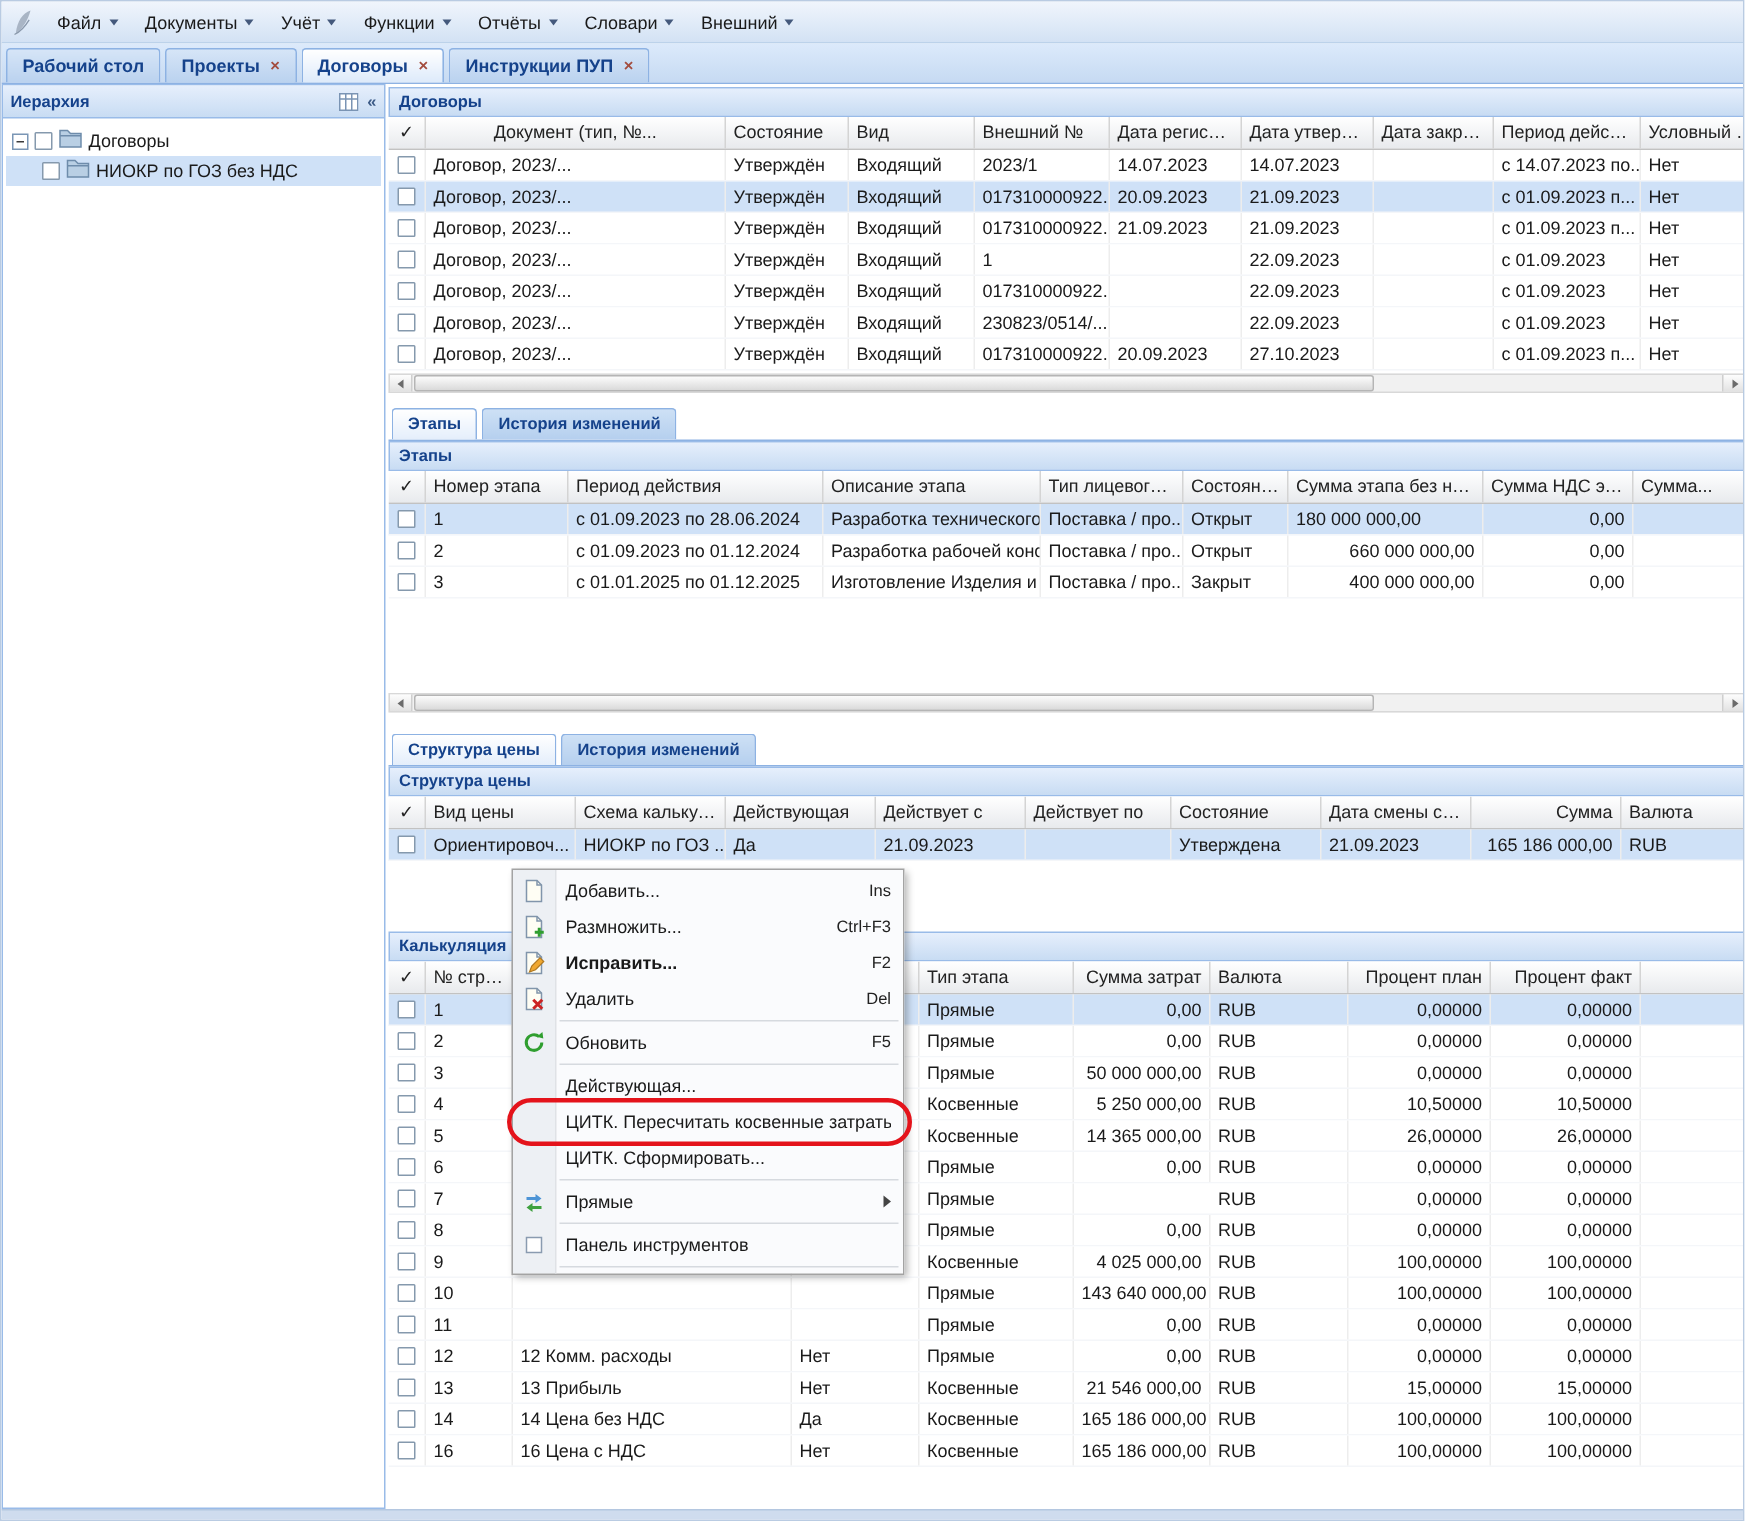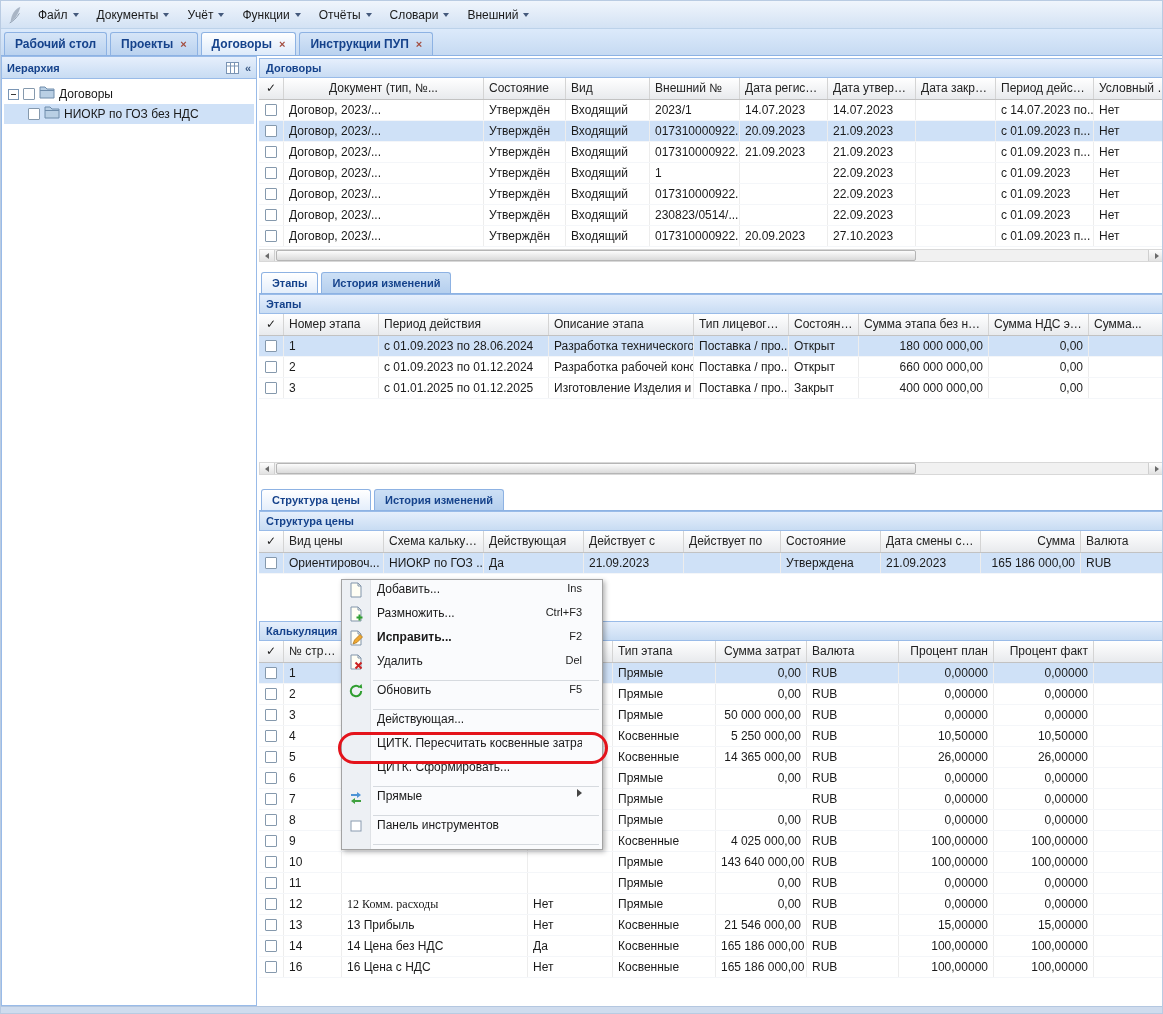--- a/index.html
+++ b/index.html
@@ -68,21 +68,21 @@
   .sb-btn.right { border-left:1px solid #cfcfcf; margin-left:auto; }
   .sb-btn.left::after { content:""; position:absolute; left:5px; top:3px; border-top:3px solid transparent; border-bottom:3px solid transparent; border-right:4px solid #6b6b6b; }
   .sb-btn.right::after { content:""; position:absolute; left:6px; top:3px; border-top:3px solid transparent; border-bottom:3px solid transparent; border-left:4px solid #6b6b6b; }
   .sb-thumb { width:640px; margin:0 1px; background:linear-gradient(#fcfcfc,#dadada); border:1px solid #b5b5b5; border-radius:2px; }
 
   
   .ctx { position:absolute; left:340px; top:578px; width:262px; z-index:50;
     background:linear-gradient(90deg,#edf0f4 0,#edf0f4 28px,#fafbfd 28px);
     border:1px solid #a3a3a3; box-shadow:2px 2px 5px rgba(0,0,0,.3); padding:2px 0; }
   .ctx::before { content:""; position:absolute; left:28px; top:0; bottom:0; width:1px; background:#dfe2e6; }
-  .mi { height:24px; display:flex; align-items:flex-start; position:relative; padding-right:20px; }
+  .mi { height:24px; display:flex; align-items:center; position:relative; padding-right:8px; }
   .mi .ic { width:28px; display:flex; justify-content:center; align-items:center; flex:0 0 auto; }
   .mi .lbl { flex:1; padding-left:7px; font-size:12px; white-space:nowrap; overflow:hidden; }
   .mi .sc { font-size:11px; color:#222; padding-left:8px; }
   .mi.bold .lbl { font-weight:bold; }
   .msep { height:1px; background:#d6dadf; margin:2px 3px 2px 31px; }
   .subarrow { width:0; height:0; border-top:4px solid transparent; border-bottom:4px solid transparent; border-left:5px solid #444; margin-left:6px; }
   .oval { position:absolute; left:-4px; right:-6px; top:-4px; bottom:-4px;
     border:3px solid #e4131b; border-radius:17px; pointer-events:none; z-index:60; }
 
   .bottom-strip { position:absolute; left:0; right:0; top:1005px; height:9px; background:#cfdcee; border-top:1px solid #b4c7e0; }
@@ -329,21 +329,21 @@
       </div>
       <div class="grow sel">
         <div class="gcell ccheck" style="width: 25px; text-align: center;">
           <span class="cb"></span>
         </div>
         <div class="gcell" style="width: 95px;">1</div>
         <div class="gcell" style="width: 170px;">с 01.09.2023 по 28.06.2024</div>
         <div class="gcell" style="width: 145px;">Разработка технического...</div>
         <div class="gcell" style="width: 95px;">Поставка / про...</div>
         <div class="gcell" style="width: 70px;">Открыт</div>
-        <div class="gcell" style="width: 130px; text-align: right;">180 000 000,00</div>
+        <div class="gcell" style="width: 130px; ">180 000 000,00</div>
         <div class="gcell" style="width: 100px; text-align: right;">0,00</div>
         <div class="gcell" style="width: 78px;"></div>
       </div>
       <div class="grow">
         <div class="gcell ccheck" style="width: 25px; text-align: center;">
           <span class="cb"></span>
         </div>
         <div class="gcell" style="width: 95px;">2</div>
         <div class="gcell" style="width: 170px;">с 01.09.2023 по 01.12.2024</div>
         <div class="gcell" style="width: 145px;">Разработка рабочей конс...</div>
@@ -577,21 +577,21 @@
         <div class="gcell" style="width: 92px;">RUB</div>
         <div class="gcell" style="width: 95px; text-align: right;">0,00000</div>
         <div class="gcell" style="width: 100px; text-align: right;">0,00000</div>
         <div class="gcell" style="width: 70px;"></div>
       </div>
       <div class="grow">
         <div class="gcell ccheck" style="width: 25px; text-align: center;">
           <span class="cb"></span>
         </div>
         <div class="gcell" style="width: 58px;">12</div>
-        <div class="gcell" style="width: 186px; font-family: Liberation Serif, serif;">12 Комм. расходы</div>
+        <div class="gcell" style="width: 186px;">12 Комм. расходы</div>
         <div class="gcell" style="width: 85px;">Нет</div>
         <div class="gcell" style="width: 103px;">Прямые</div>
         <div class="gcell" style="width: 91px; text-align: right;">0,00</div>
         <div class="gcell" style="width: 92px;">RUB</div>
         <div class="gcell" style="width: 95px; text-align: right;">0,00000</div>
         <div class="gcell" style="width: 100px; text-align: right;">0,00000</div>
         <div class="gcell" style="width: 70px;"></div>
       </div>
       <div class="grow">
         <div class="gcell ccheck" style="width: 25px; text-align: center;">

